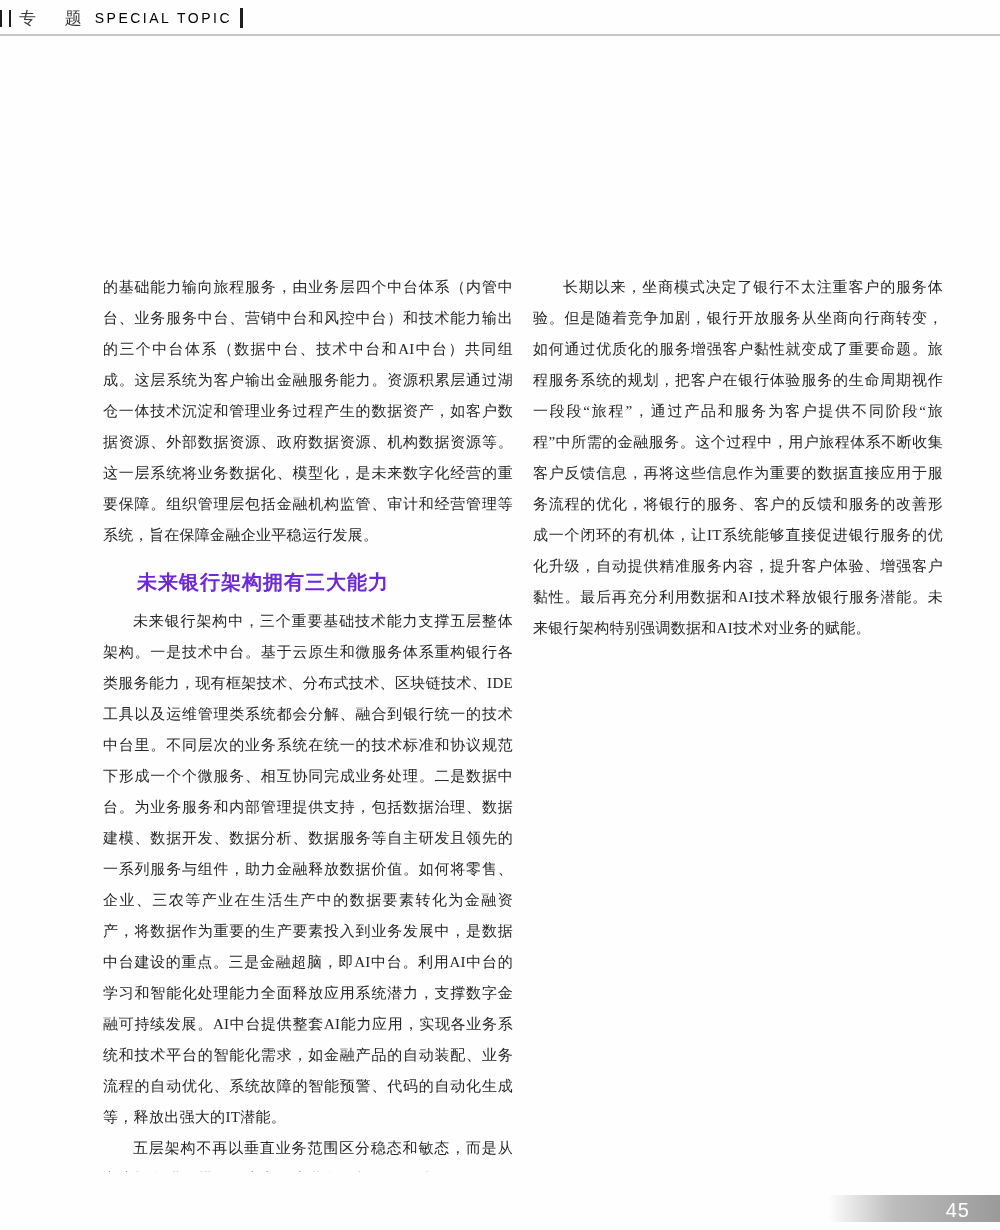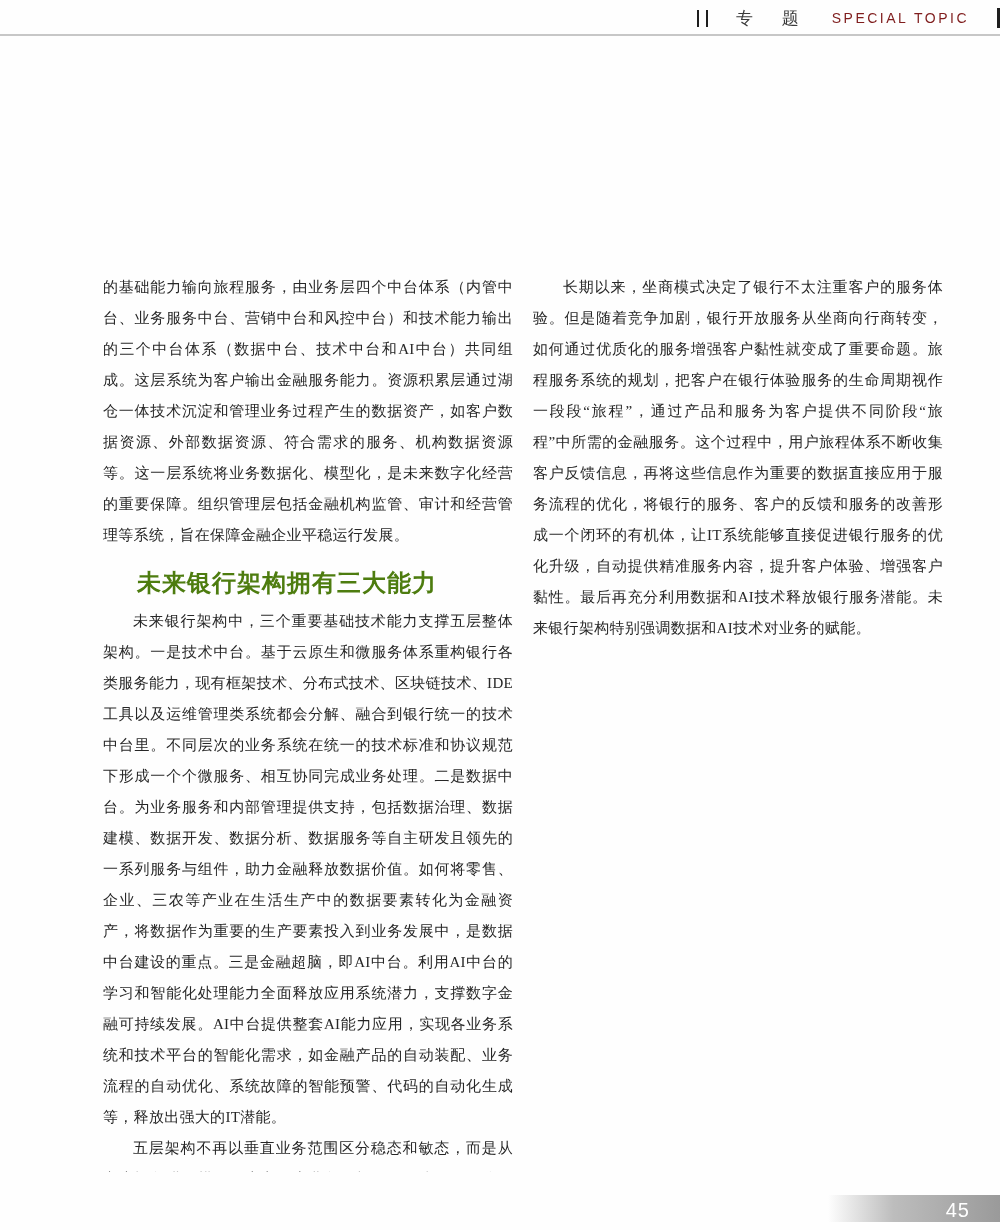--- a/index.html
+++ b/index.html
@@ -11,37 +11,37 @@
   .page {
     position:relative;
     width:1000px; height:1230px;
     background:#fefefe;
     overflow:hidden;
   }
   
   .header {
     position:absolute; top:6px; left:0;
     width:100%; height:24px;
-    display:flex; align-items:center; justify-content:flex-end;
-    gap:28px;
+    display:flex; align-items:center; justify-content:flex-start;
+    gap:8px;
   }
   .double-bar {
     display:inline-block;
     width:7px; height:17px;
     border-left:2px solid #1e1e1e;
     border-right:2px solid #1e1e1e;
   }
   .title-cn {
     font-family:"Liberation Sans", sans-serif;
     font-size:17px; color:#3a3a3a;
     letter-spacing:9px; word-spacing:6px;
   }
   .title-en {
     font-family:"Liberation Sans", sans-serif;
-    font-size:14px; color:#7f1d1d;
+    font-size:14px; color:#000000;
     letter-spacing:2.5px;
     margin-left:-4px;
   }
   .single-bar {
     display:inline-block;
     width:3px; height:20px;
     background:#1e1e1e;
   }
   .header-rule {
     position:absolute; top:34px; left:0;
@@ -60,21 +60,21 @@
     font-size:15px;
     line-height:31px;
     text-align:justify;
     color:#272727;
     letter-spacing:0.3px;
   }
   .col p { margin:0; }
   .col p.indent { text-indent:2em; }
   .col h2 {
     font-family:"Liberation Sans", sans-serif;
-    font-size:24px; font-weight:700; color:#4d7c0f;
+    font-size:20px; font-weight:700; color:#6d28d9;
     margin:16px 0 8px 0;
     text-indent:34px;
     letter-spacing:1px;
   }
   
   .page-bar {
     position:absolute; top:1195px; right:0;
     width:172px; height:27px;
     background:linear-gradient(to right, rgba(214,214,214,0), #bdbdbd 38%, #9a9a9a 100%);
     display:flex; align-items:flex-end; justify-content:flex-end;
@@ -96,21 +96,21 @@
     <span class="title-cn">专 题</span>
     <span class="title-en">SPECIAL TOPIC</span>
     <span class="single-bar"></span>
   </div>
 
   <div class="header-rule"></div>
 
   <div class="columns">
 
     <section class="col">
-      <p>的基础能力输向旅程服务，由业务层四个中台体系（内管中台、业务服务中台、营销中台和风控中台）和技术能力输出的三个中台体系（数据中台、技术中台和AI中台）共同组成。这层系统为客户输出金融服务能力。资源积累层通过湖仓一体技术沉淀和管理业务过程产生的数据资产，如客户数据资源、外部数据资源、符合需求的服务、机构数据资源等。这一层系统将业务数据化、模型化，是未来数字化经营的重要保障。组织管理层包括金融机构监管、审计和经营管理等系统，旨在保障金融企业平稳运行发展。</p>
+      <p>的基础能力输向旅程服务，由业务层四个中台体系（内管中台、业务服务中台、营销中台和风控中台）和技术能力输出的三个中台体系（数据中台、技术中台和AI中台）共同组成。这层系统为客户输出金融服务能力。资源积累层通过湖仓一体技术沉淀和管理业务过程产生的数据资产，如客户数据资源、外部数据资源、政府数据资源、机构数据资源等。这一层系统将业务数据化、模型化，是未来数字化经营的重要保障。组织管理层包括金融机构监管、审计和经营管理等系统，旨在保障金融企业平稳运行发展。</p>
       <h2>未来银行架构拥有三大能力</h2>
       <p class="indent">未来银行架构中，三个重要基础技术能力支撑五层整体架构。一是技术中台。基于云原生和微服务体系重构银行各类服务能力，现有框架技术、分布式技术、区块链技术、IDE工具以及运维管理类系统都会分解、融合到银行统一的技术中台里。不同层次的业务系统在统一的技术标准和协议规范下形成一个个微服务、相互协同完成业务处理。二是数据中台。为业务服务和内部管理提供支持，包括数据治理、数据建模、数据开发、数据分析、数据服务等自主研发且领先的一系列服务与组件，助力金融释放数据价值。如何将零售、企业、三农等产业在生活生产中的数据要素转化为金融资产，将数据作为重要的生产要素投入到业务发展中，是数据中台建设的重点。三是金融超脑，即AI中台。利用AI中台的学习和智能化处理能力全面释放应用系统潜力，支撑数字金融可持续发展。AI中台提供整套AI能力应用，实现各业务系统和技术平台的智能化需求，如金融产品的自动装配、业务流程的自动优化、系统故障的智能预警、代码的自动化生成等，释放出强大的IT潜能。</p>
       <p class="indent">五层架构不再以垂直业务范围区分稳态和敏态，而是从客户视角进行横向敏态和稳态业务的划分。传统的银行依照业务类型划分稳态和敏态，例如线上业务、零售业务（个人业务）属敏态业务，线下业务、对公业务是稳态业务等。但是，随着新一代消费者的成长以及未来生活生产习惯的巨大变化，业务发展已经出现线上线下业务融合、个人公司业务联动和相互借鉴的趋势。这</p>
     </section>
 
     <section class="col">
       <p class="indent">长期以来，坐商模式决定了银行不太注重客户的服务体验。但是随着竞争加剧，银行开放服务从坐商向行商转变，如何通过优质化的服务增强客户黏性就变成了重要命题。旅程服务系统的规划，把客户在银行体验服务的生命周期视作一段段“旅程”，通过产品和服务为客户提供不同阶段“旅程”中所需的金融服务。这个过程中，用户旅程体系不断收集客户反馈信息，再将这些信息作为重要的数据直接应用于服务流程的优化，将银行的服务、客户的反馈和服务的改善形成一个闭环的有机体，让IT系统能够直接促进银行服务的优化升级，自动提供精准服务内容，提升客户体验、增强客户黏性。最后再充分利用数据和AI技术释放银行服务潜能。未来银行架构特别强调数据和AI技术对业务的赋能。</p>
 
     </section>
 

